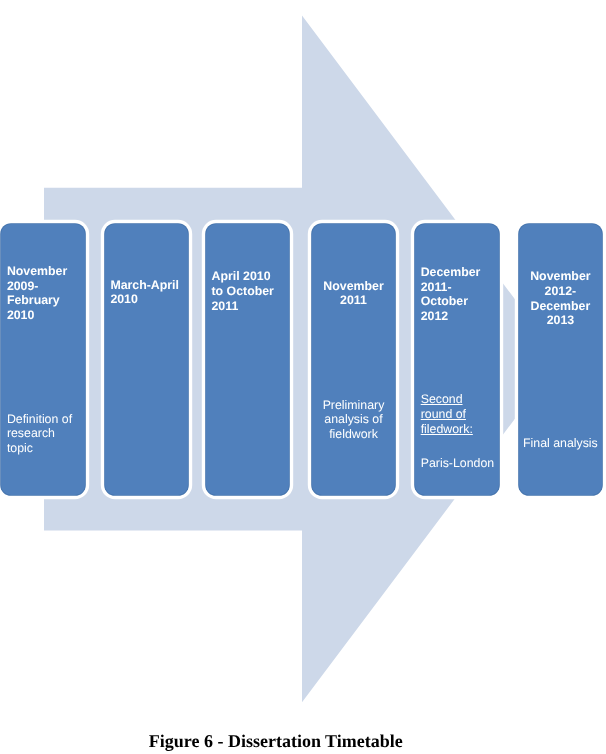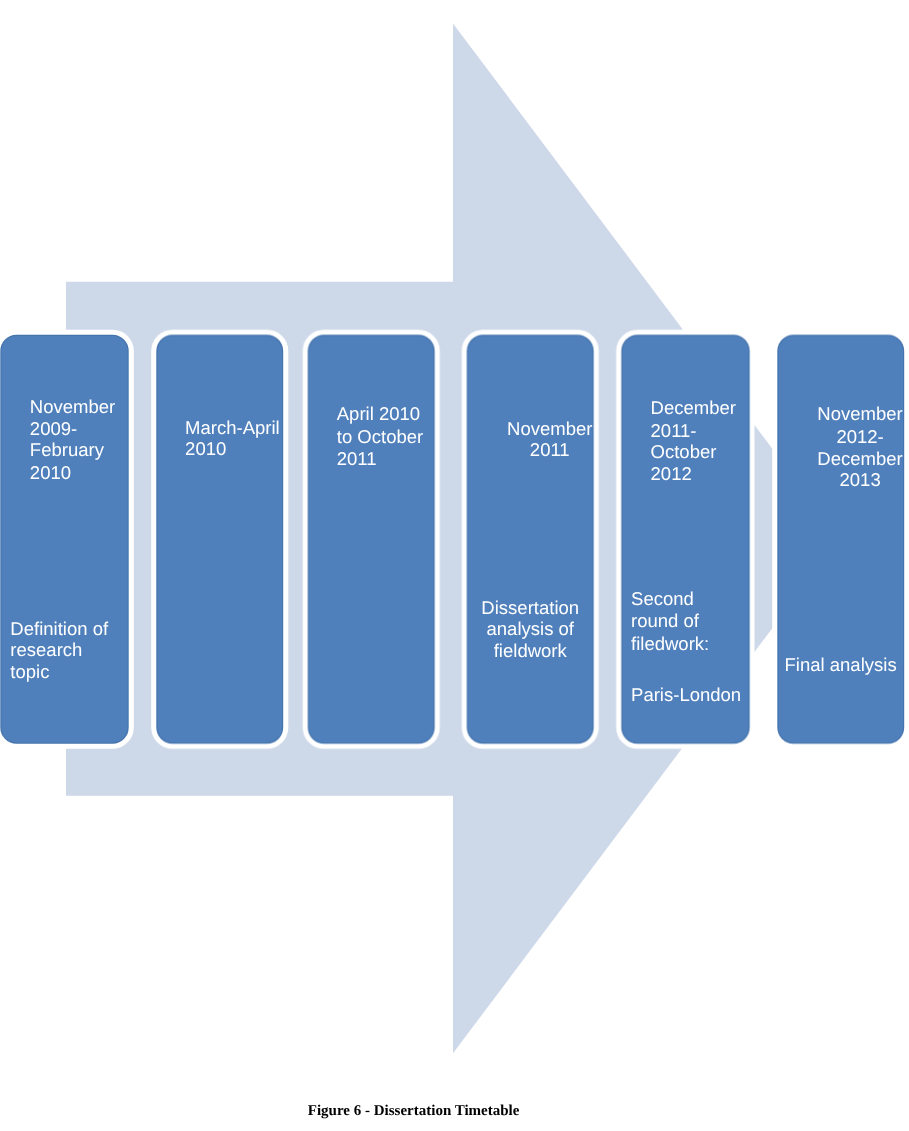--- a/index.html
+++ b/index.html
@@ -11,32 +11,32 @@
   #figure{position:relative;width:606px;height:754px;background:#ffffff;}
   #arrow-layer{position:absolute;left:0;top:0;width:606px;height:754px;}
 
   .stage{position:absolute;top:224px;height:271px;width:83.4px;border-radius:10px;
          background:#5080BC;box-shadow:0 0 0 0.8px #4574ad, 0 0 0 4.2px #ffffff;}
   .s1{left:1.4px;}  .s2{left:104.9px;} .s3{left:206px;}
   .s4{left:311.8px;} .s5{left:415.2px;} .s6{left:518.7px;}
 
   .txt{position:absolute;left:5.5px;width:84px;color:#ffffff;white-space:pre;will-change:opacity;
        font-family:"Liberation Sans",sans-serif;font-size:12.35px;line-height:14.72px;}
-  .hdr{font-weight:normal;margin-left:13px;}
+  .hdr{font-weight:bold;}
   .ctr{text-align:center;left:-0.3px;width:84px;}
 
   .s1 .hdr{top:40px;}   .s1 .bdy{top:187.6px;}
   .s2 .hdr{top:53.5px;} .s2 .bdy{top:130.6px;}
   .s3 .hdr{top:45.3px;} .s3 .bdy{top:197.6px;}
   .s4 .hdr{top:54.6px;} .s4 .bdy{top:173.7px;}
-  .s5 .hdr{top:40.9px;} .s5 .bdy{top:168.2px;} .s5 .bdy2{top:232px;}
+  .s5 .hdr{top:40.9px;} .s5 .bdy{top:168.2px;text-decoration:underline;} .s5 .bdy2{top:232px;}
   .s6 .hdr{top:45.2px;} .s6 .bdy{top:212.2px;}
 
   #caption{position:absolute;left:0;top:733px;width:551.5px;text-align:center;
-           font-family:"Liberation Serif",serif;font-weight:bold;font-size:10px;
+           font-family:"Liberation Serif",serif;font-weight:bold;font-size:18px;
            line-height:16px;color:#000000;will-change:opacity;}
 </style>
 </head>
 <body>
 
 <div id="figure">
 
   <svg id="arrow-layer" viewBox="0 0 606 754" width="606" height="754">
     <polygon points="44,187.8 302,187.8 302,15.6 559.8,359 302,702.2 302,530.5 44,530.5" fill="#CDD8E9"></polygon>
   </svg>
@@ -58,21 +58,21 @@
 
   <div class="stage s3">
     <div class="txt hdr">April 2010
 to October
 2011</div>
   </div>
 
   <div class="stage s4">
     <div class="txt hdr ctr">November
 2011</div>
-    <div class="txt bdy ctr">Dissertation
+    <div class="txt bdy ctr">Preliminary
 analysis of
 fieldwork</div>
   </div>
 
   <div class="stage s5">
     <div class="txt hdr">December
 2011-
 October
 2012</div>
     <div class="txt bdy">Second

